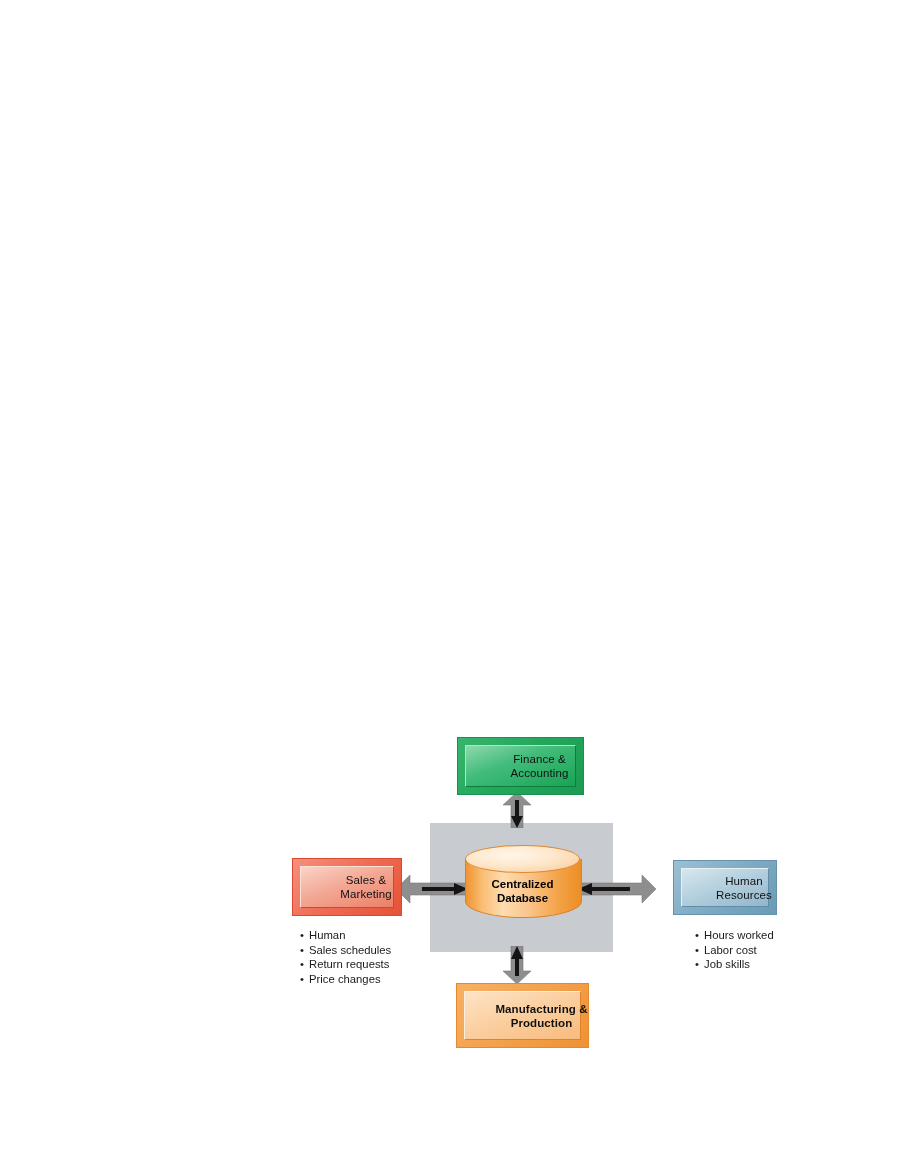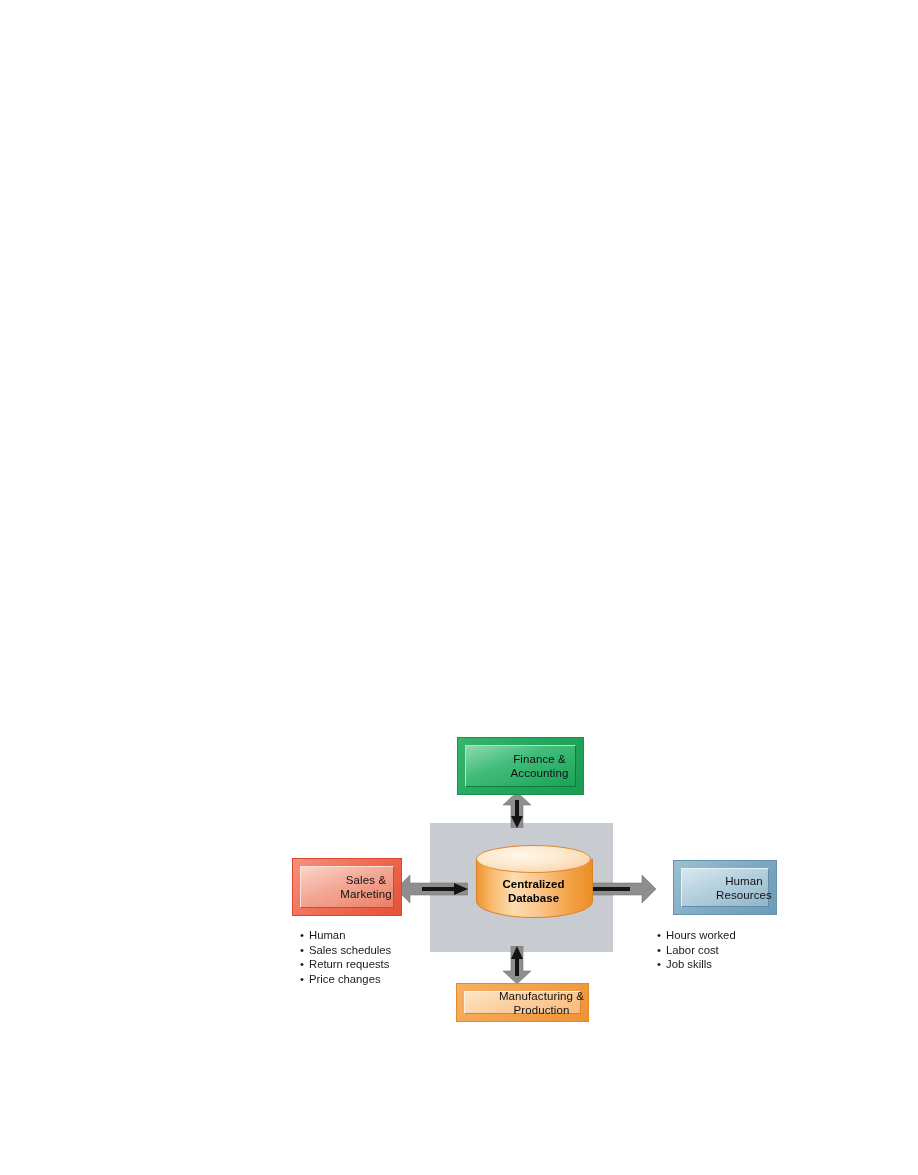--- a/index.html
+++ b/index.html
@@ -104,36 +104,37 @@
   .box-hr .inner {
     background: linear-gradient(160deg, #d8e7ef 0%, #b5d0de 45%, #91b6ca 100%);
     border-top: 1px solid #e6f1f6;
     border-left: 1px solid #e6f1f6;
     border-right: 1px solid #5f8ca6;
     border-bottom: 1px solid #5f8ca6;
   }
 
   
   .box-manufacturing {
-    left: 456px; top: 983px; width: 133px; height: 39px;
+    left: 456px; top: 983px; width: 133px; height: 65px;
     background: linear-gradient(135deg, #f7b063 0%, #f3a14c 50%, #ef9235 100%);
     border: 1px solid #e4892d;
+    font-weight: bold;
   }
   .box-manufacturing .inner {
     background: linear-gradient(160deg, #fde4c6 0%, #fbd0a2 45%, #f8bb7c 100%);
     border-top: 1px solid #fef0e0;
     border-left: 1px solid #fef0e0;
     border-right: 1px solid #dd8429;
     border-bottom: 1px solid #dd8429;
   }
 
   
   .cylinder {
     position: absolute;
-    left: 476px;
+    left: 465px;
     top: 845px;
     width: 101px;
     height: 78px;
   }
   .cyl-body {
     position: absolute;
     left: 0;
     top: 14px;
     width: 115px;
     height: 58px;
@@ -192,21 +193,21 @@
   .bullets div { position: relative; padding-left: 9px; }
   .bullets div::before {
     content: "\2022";
     position: absolute;
     left: 0;
     top: 0;
   }
 
   .bullets-finance { left: 606px; top: 741px; }
   .bullets-sales   { left: 300px; top: 928px; }
-  .bullets-hr      { left: 657px; top: 928px; }
+  .bullets-hr      { left: 695px; top: 928px; }
   .bullets-mfg     { left: 456px; top: 1048px; }
 </style>
 </head>
 <body>
 
 <div id="diagram">
 
   <div class="center-backdrop"></div>
 
   <svg class="arrow arrow-top" viewBox="0 0 30 36">

